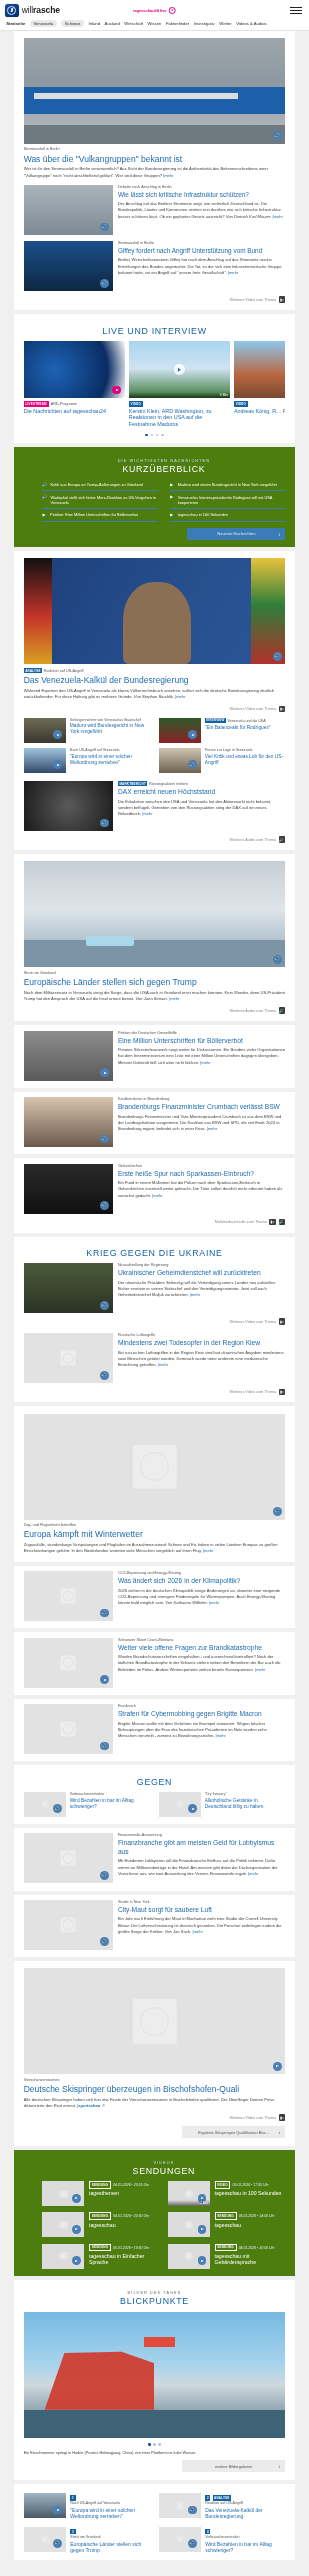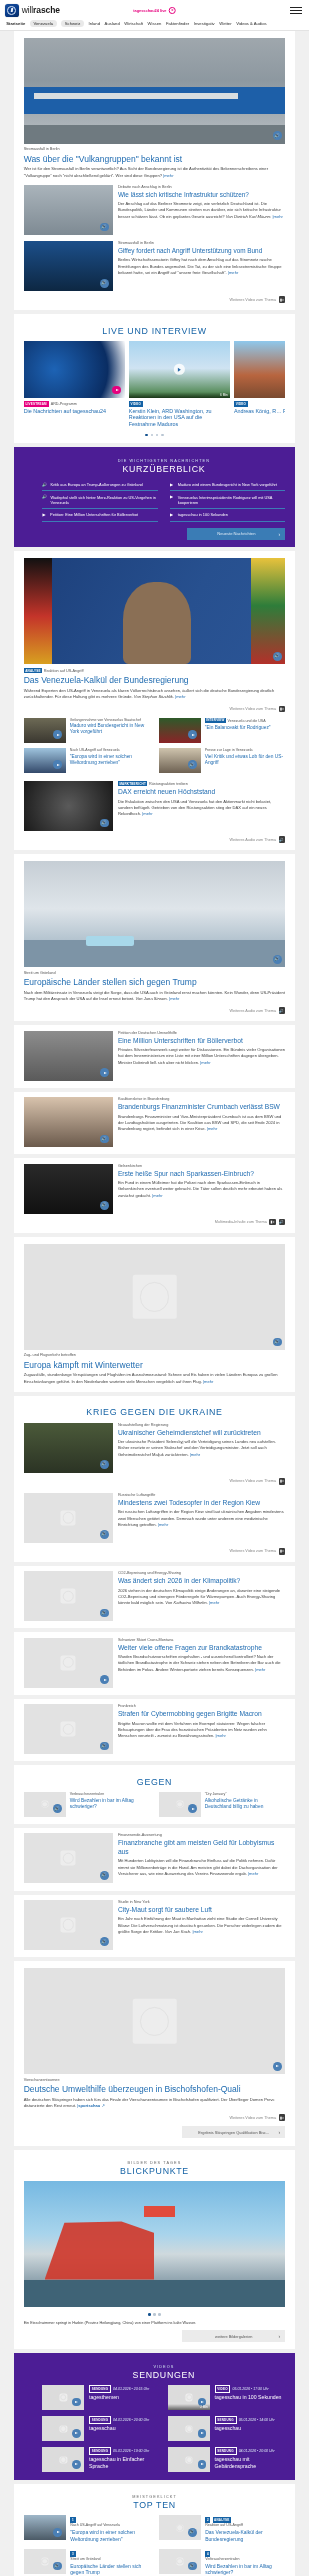--- a/index.html
+++ b/index.html
@@ -60,21 +60,21 @@
   }
   .nav .item { cursor: pointer; }
   .nav .item.bold { font-weight: 700; }
   .nav .item.pill {
     background: #e9e9e9; border-radius: 4.6px; padding: 1px 3.6px;
   }
 
   
   .block { background: #fff; margin: 0 14.4px 4.1px 14.4px; padding: 5.2px 9.3px 7.2px 9.3px; }
   .block.tight { padding-top: 7.2px; }
-  .block.blue { background: #4c1d95; color: #fff; padding-left: 28px; }
+  .block.blue { background: #4d7c0f; color: #fff; padding-left: 28px; }
 
   .teaser-img {
     width: 100%; background: #e0e0e0; position: relative; overflow: hidden;
     display: block;
   }
   .teaser-img.ph { background: #e2e2e2; }
   .ph-logo {
     position: absolute; left: 50%; top: 50%; transform: translate(-50%,-50%);
     width: 17%; padding-bottom: 17%; background: #ededed; border-radius: 2.1px;
   }
@@ -556,35 +556,20 @@
           </div>
         </div>
         <div class="link-row">
           <span>Multimedia-Inhalte zum Thema</span>
           <span class="icon-sq">▮◗</span>
           <span class="icon-sq">🔊</span>
         </div>
       </div>
     </div>
 
-  <div class="block tight">
-    <div class="teaser-img ph" style="height:106px;">
-      <div class="ph-logo"></div>
-      <div class="media-badge audio">
-          <span>🔊</span>
-        </div>
-    </div>
-    <div class="kicker">Zug- und Flugverkehr betroffen</div>
-    <h2 class="headline">Europa kämpft mit Winterwetter</h2>
-    <div class="shorttext">
-      <span>Zugausfälle, stundenlange Verspätungen und Flughäfen im Ausnahmezustand: Schnee und Eis haben in vielen Ländern Europas zu großen Einschränkungen geführt. In den Niederlanden warteten viele Menschen vergeblich auf ihren Flug.</span>
-      <span class="more"> |<span>mehr</span></span>
-    </div>
-  </div>
-
   <div class="block">
     <div class="sec-head">
       <div class="sec-title">KRIEG GEGEN DIE UKRAINE</div>
     </div>
     <div id="ukraine-items">
         <div>
           <div class="sub-teaser" style="margin-top:2.1px">
             <div class="img-col">
               <div class="teaser-img" style="background:linear-gradient(180deg,#4b5a3a,#2b3324)">
                 <div class="media-badge audio">
@@ -620,20 +605,35 @@
             </div>
           </div>
           <div class="link-row">
             <span>Weiteres Video zum Thema</span>
             <span class="icon-sq">▮◗</span>
           </div>
         </div>
       </div>
   </div>
 
+  <div class="block tight">
+    <div class="teaser-img ph" style="height:106px;">
+      <div class="ph-logo"></div>
+      <div class="media-badge audio">
+          <span>🔊</span>
+        </div>
+    </div>
+    <div class="kicker">Zug- und Flugverkehr betroffen</div>
+    <h2 class="headline">Europa kämpft mit Winterwetter</h2>
+    <div class="shorttext">
+      <span>Zugausfälle, stundenlange Verspätungen und Flughäfen im Ausnahmezustand: Schnee und Eis haben in vielen Ländern Europas zu großen Einschränkungen geführt. In den Niederlanden warteten viele Menschen vergeblich auf ihren Flug.</span>
+      <span class="more"> |<span>mehr</span></span>
+    </div>
+  </div>
+
   <div id="more-teasers">
       <div class="block">
         <div class="sub-teaser" style="margin-top:0">
           <div class="img-col">
             <div class="teaser-img ph" style="height:50px">
               <div class="ph-logo"></div>
               <div class="media-badge audio">
                 <span>🔊</span>
               </div>
             </div>
@@ -755,33 +755,127 @@
     </div>
 
   <div class="block tight">
     <div class="teaser-img ph" style="height:106px;">
       <div class="ph-logo"></div>
       <div class="media-badge play">
           <span></span>
         </div>
     </div>
     <div class="kicker">Vierschanzentournee</div>
-    <h2 class="headline">Deutsche Umwelthilfe überzeugen in Bischofshofen-Quali</h2>
+    <h2 class="headline">Deutsche Skispringer überzeugen in Bischofshofen-Quali</h2>
     <div class="shorttext">
       <span>Alle deutschen Skispringer haben sich fürs das Finale der Vierschanzentournee in Bischofshofen qualifiziert. Der Überflieger Domen Prevc distanzierte den Rest erneut.</span>
       <span class="more"> |<b>sportschau</b> ↗</span>
     </div>
     <div class="link-row">
       <span>Weiteres Video zum Thema</span>
       <span class="icon-sq">▮◗</span>
     </div>
     <div class="btn-grey">
       <span>Ergebnis Skispringen Qualifikation Bisc...</span>
       <span class="chev">›</span>
     </div>
+  </div>
+
+  <div class="block blue">
+    <div class="sec-head">
+      <div class="sec-over">VIDEOS</div>
+      <div class="sec-title">SENDUNGEN</div>
+    </div>
+    <div class="send-grid" id="send-grid">
+        <div class="send-item">
+          <div class="img-col">
+            <div class="teaser-img ph" style="height:25px">
+              <div class="ph-logo"></div>
+              <div class="media-badge play">
+                <span></span>
+              </div>
+            </div>
+          </div>
+          <div class="txt-col">
+            <div class="meta"><span class="badge-lbl outline">SENDUNG</span>04.01.2026 • 23:15 Uhr</div>
+            <div class="title">tagesthemen</div>
+          </div>
+        </div>
+        <div class="send-item">
+          <div class="img-col">
+            <div class="teaser-img ph" style="height:25px">
+              <div class="ph-logo"></div>
+              <div class="media-badge play">
+                <span></span>
+              </div>
+              <div class="dur">2 Min</div>
+            </div>
+          </div>
+          <div class="txt-col">
+            <div class="meta"><span class="badge-lbl outline">VIDEO</span>05.01.2026 • 17:30 Uhr</div>
+            <div class="title">tagesschau in 100 Sekunden</div>
+          </div>
+        </div>
+        <div class="send-item">
+          <div class="img-col">
+            <div class="teaser-img ph" style="height:25px">
+              <div class="ph-logo"></div>
+              <div class="media-badge play">
+                <span></span>
+              </div>
+            </div>
+          </div>
+          <div class="txt-col">
+            <div class="meta"><span class="badge-lbl outline">SENDUNG</span>04.01.2026 • 20:00 Uhr</div>
+            <div class="title">tagesschau</div>
+          </div>
+        </div>
+        <div class="send-item">
+          <div class="img-col">
+            <div class="teaser-img ph" style="height:25px">
+              <div class="ph-logo"></div>
+              <div class="media-badge play">
+                <span></span>
+              </div>
+            </div>
+          </div>
+          <div class="txt-col">
+            <div class="meta"><span class="badge-lbl outline">SENDUNG</span>05.01.2026 • 14:00 Uhr</div>
+            <div class="title">tagesschau</div>
+          </div>
+        </div>
+        <div class="send-item">
+          <div class="img-col">
+            <div class="teaser-img ph" style="height:25px">
+              <div class="ph-logo"></div>
+              <div class="media-badge play">
+                <span></span>
+              </div>
+            </div>
+          </div>
+          <div class="txt-col">
+            <div class="meta"><span class="badge-lbl outline">SENDUNG</span>05.01.2026 • 19:00 Uhr</div>
+            <div class="title">tagesschau in Einfacher Sprache</div>
+          </div>
+        </div>
+        <div class="send-item">
+          <div class="img-col">
+            <div class="teaser-img ph" style="height:25px">
+              <div class="ph-logo"></div>
+              <div class="media-badge play">
+                <span></span>
+              </div>
+            </div>
+          </div>
+          <div class="txt-col">
+            <div class="meta"><span class="badge-lbl outline">SENDUNG</span>04.01.2026 • 20:00 Uhr</div>
+            <div class="title">tagesschau mit Gebärdensprache</div>
+          </div>
+        </div>
+      </div>
   </div>
 
   <div class="block">
     <div class="sec-head">
       <div class="sec-over">BILDER DES TAGES</div>
       <div class="sec-title">BLICKPUNKTE</div>
     </div>
     <div class="teaser-img" style="height:126px;background:linear-gradient(180deg,#76b9e2 0%,#a8d4ec 42%,#cfd9dd 58%,#4f6d80 100%);">
       <div style="position:absolute;left:8%;top:28%;width:42%;height:50%;background:#cf3a2c;clip-path:polygon(0 100%,18% 10%,70% 8%,100% 26%,100% 100%);opacity:.92;"></div>
       <div style="position:absolute;left:46%;top:20%;width:12%;height:8%;background:#e24b3c;"></div>
@@ -792,119 +886,21 @@
         <i class=""></i>
         <i class=""></i>
       </div>
     <div class="gallery-caption">Ein Eisschwimmer springt in Harbin (Provinz Heilongjiang, China) von einer Plattform ins kalte Wasser.</div>
     <div class="btn-grey">
       <span>weitere Bildergalerien</span>
       <span class="chev">›</span>
     </div>
   </div>
 
-  <div class="block blue">
-    <div class="sec-head">
-      <div class="sec-over">VIDEOS</div>
-      <div class="sec-title">SENDUNGEN</div>
-    </div>
-    <div class="send-grid" id="send-grid">
-        <div class="send-item">
-          <div class="img-col">
-            <div class="teaser-img ph" style="height:25px">
-              <div class="ph-logo"></div>
-              <div class="media-badge play">
-                <span></span>
-              </div>
-            </div>
-          </div>
-          <div class="txt-col">
-            <div class="meta"><span class="badge-lbl outline">SENDUNG</span>04.01.2026 • 23:15 Uhr</div>
-            <div class="title">tagesthemen</div>
-          </div>
-        </div>
-        <div class="send-item">
-          <div class="img-col">
-            <div class="teaser-img ph" style="height:25px">
-              <div class="ph-logo"></div>
-              <div class="media-badge play">
-                <span></span>
-              </div>
-              <div class="dur">2 Min</div>
-            </div>
-          </div>
-          <div class="txt-col">
-            <div class="meta"><span class="badge-lbl outline">VIDEO</span>05.01.2026 • 17:30 Uhr</div>
-            <div class="title">tagesschau in 100 Sekunden</div>
-          </div>
-        </div>
-        <div class="send-item">
-          <div class="img-col">
-            <div class="teaser-img ph" style="height:25px">
-              <div class="ph-logo"></div>
-              <div class="media-badge play">
-                <span></span>
-              </div>
-            </div>
-          </div>
-          <div class="txt-col">
-            <div class="meta"><span class="badge-lbl outline">SENDUNG</span>04.01.2026 • 20:00 Uhr</div>
-            <div class="title">tagesschau</div>
-          </div>
-        </div>
-        <div class="send-item">
-          <div class="img-col">
-            <div class="teaser-img ph" style="height:25px">
-              <div class="ph-logo"></div>
-              <div class="media-badge play">
-                <span></span>
-              </div>
-            </div>
-          </div>
-          <div class="txt-col">
-            <div class="meta"><span class="badge-lbl outline">SENDUNG</span>05.01.2026 • 14:00 Uhr</div>
-            <div class="title">tagesschau</div>
-          </div>
-        </div>
-        <div class="send-item">
-          <div class="img-col">
-            <div class="teaser-img ph" style="height:25px">
-              <div class="ph-logo"></div>
-              <div class="media-badge play">
-                <span></span>
-              </div>
-            </div>
-          </div>
-          <div class="txt-col">
-            <div class="meta"><span class="badge-lbl outline">SENDUNG</span>05.01.2026 • 19:00 Uhr</div>
-            <div class="title">tagesschau in Einfacher Sprache</div>
-          </div>
-        </div>
-        <div class="send-item">
-          <div class="img-col">
-            <div class="teaser-img ph" style="height:25px">
-              <div class="ph-logo"></div>
-              <div class="media-badge play">
-                <span></span>
-              </div>
-            </div>
-          </div>
-          <div class="txt-col">
-            <div class="meta"><span class="badge-lbl outline">SENDUNG</span>04.01.2026 • 20:00 Uhr</div>
-            <div class="title">tagesschau mit Gebärdensprache</div>
-          </div>
-        </div>
-      </div>
-  </div>
-
   <div class="block">
-    <div class="sec-head">
-      <div class="sec-over">MEISTGEKLICKT</div>
-      <div class="sec-title">TOP TEN</div>
-    </div>
     <div class="topten-grid" id="topten-grid">
         <div class="tt-item">
           <div class="img-col">
             <div class="teaser-img" style="background:linear-gradient(180deg,#9fb7c9,#4b5a66)">
               <div class="media-badge play">
                 <span></span>
               </div>
             </div>
           </div>
           <div class="txt-col">

